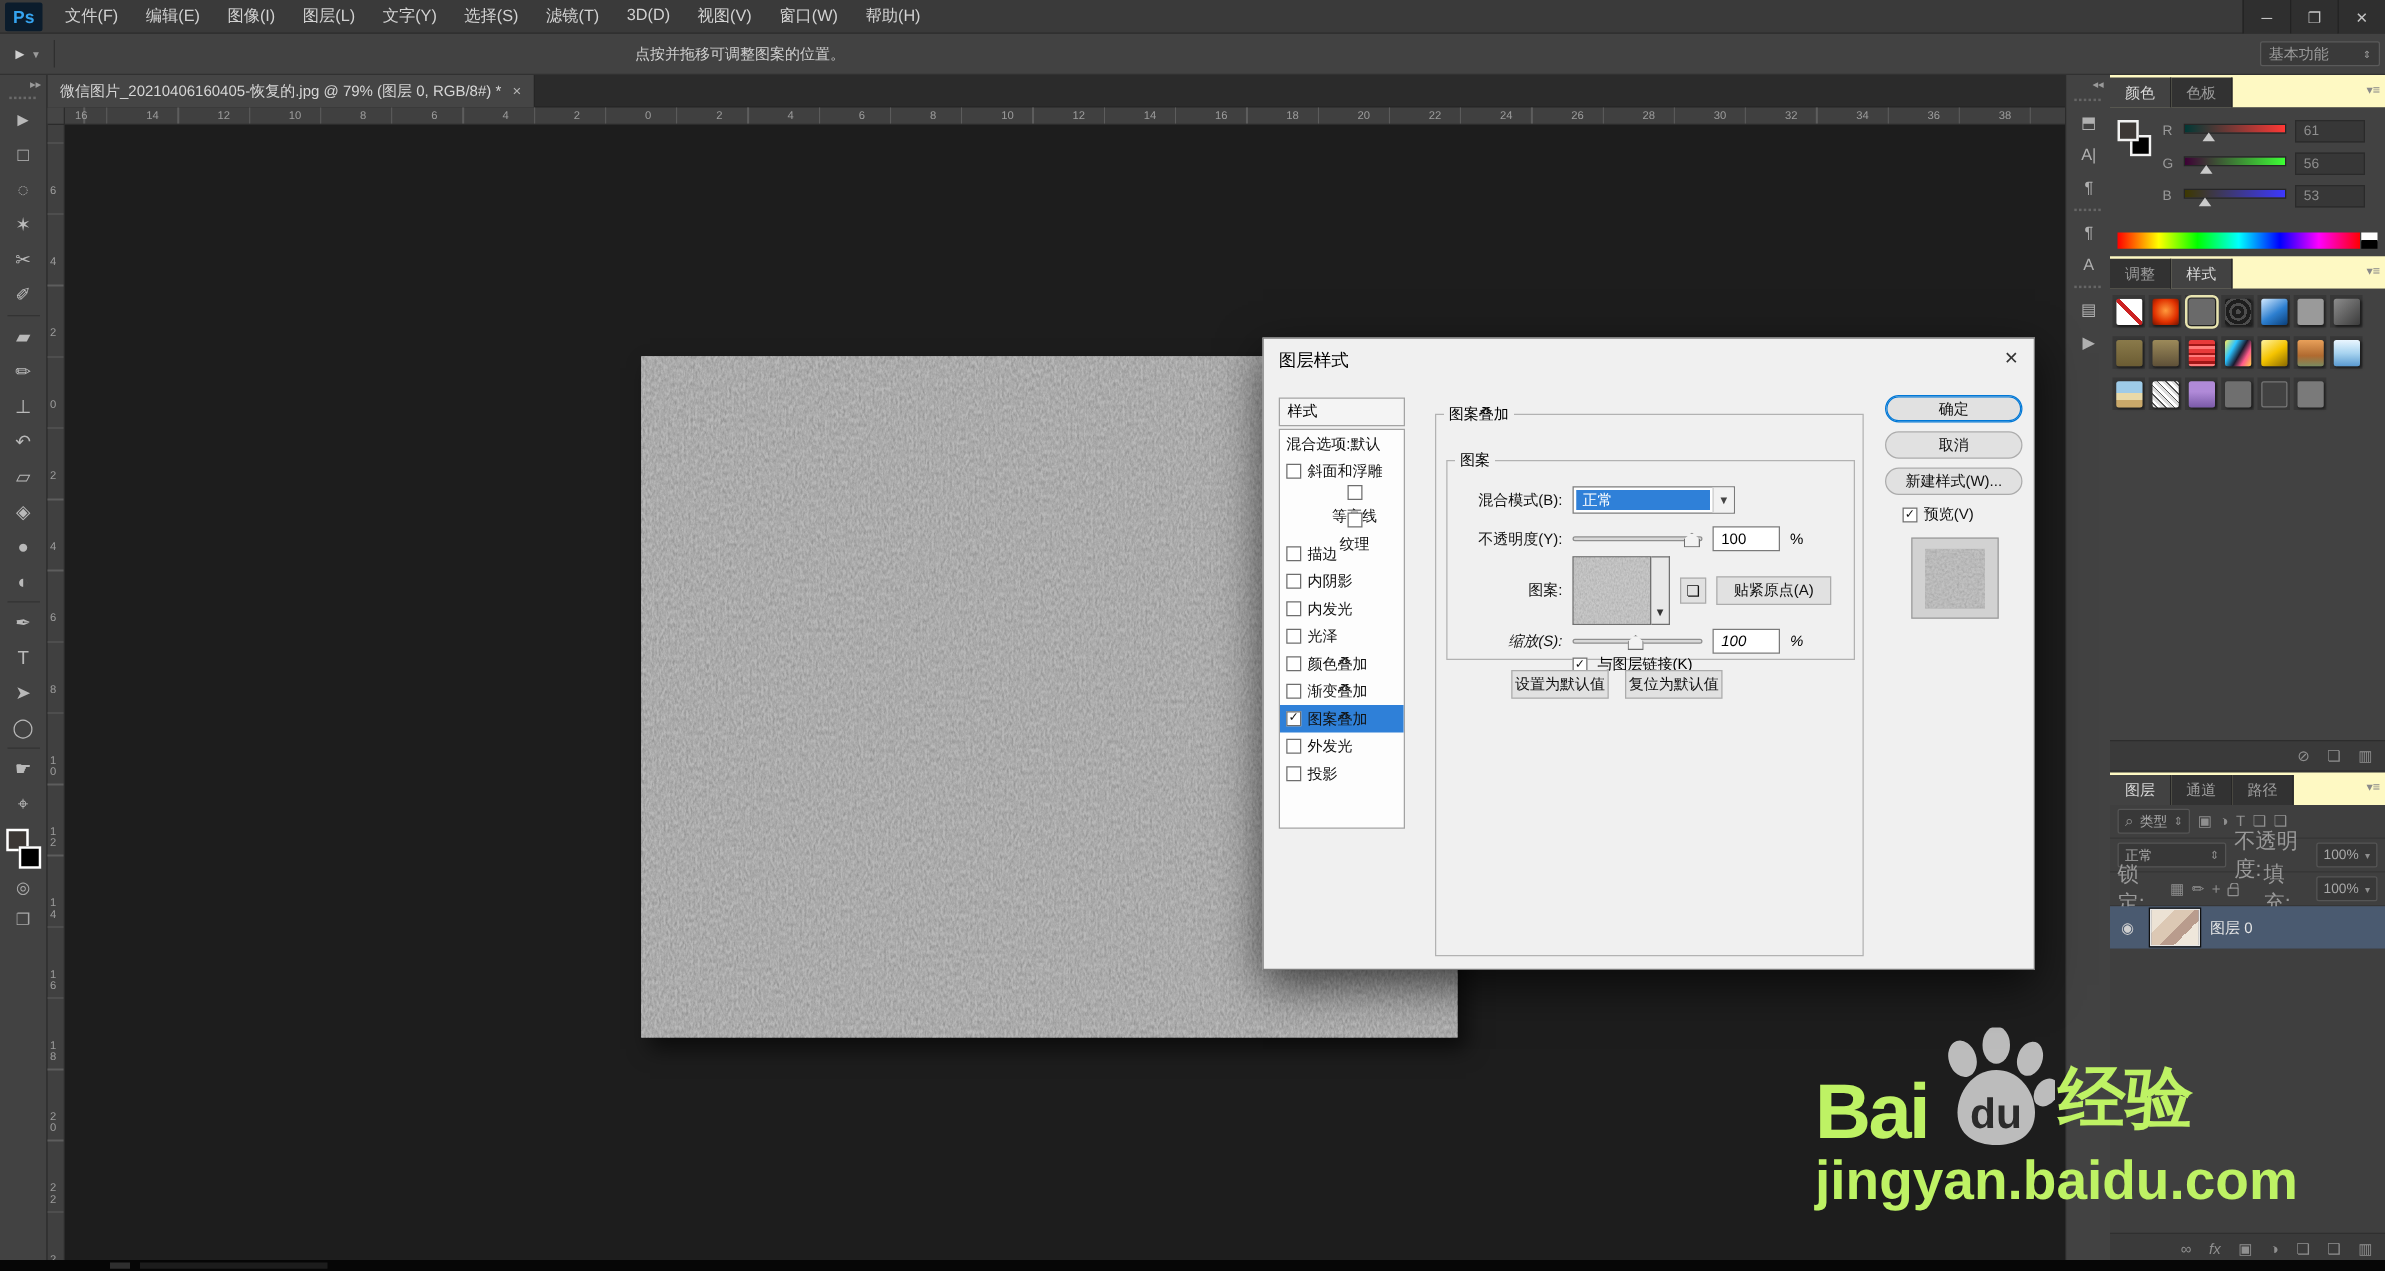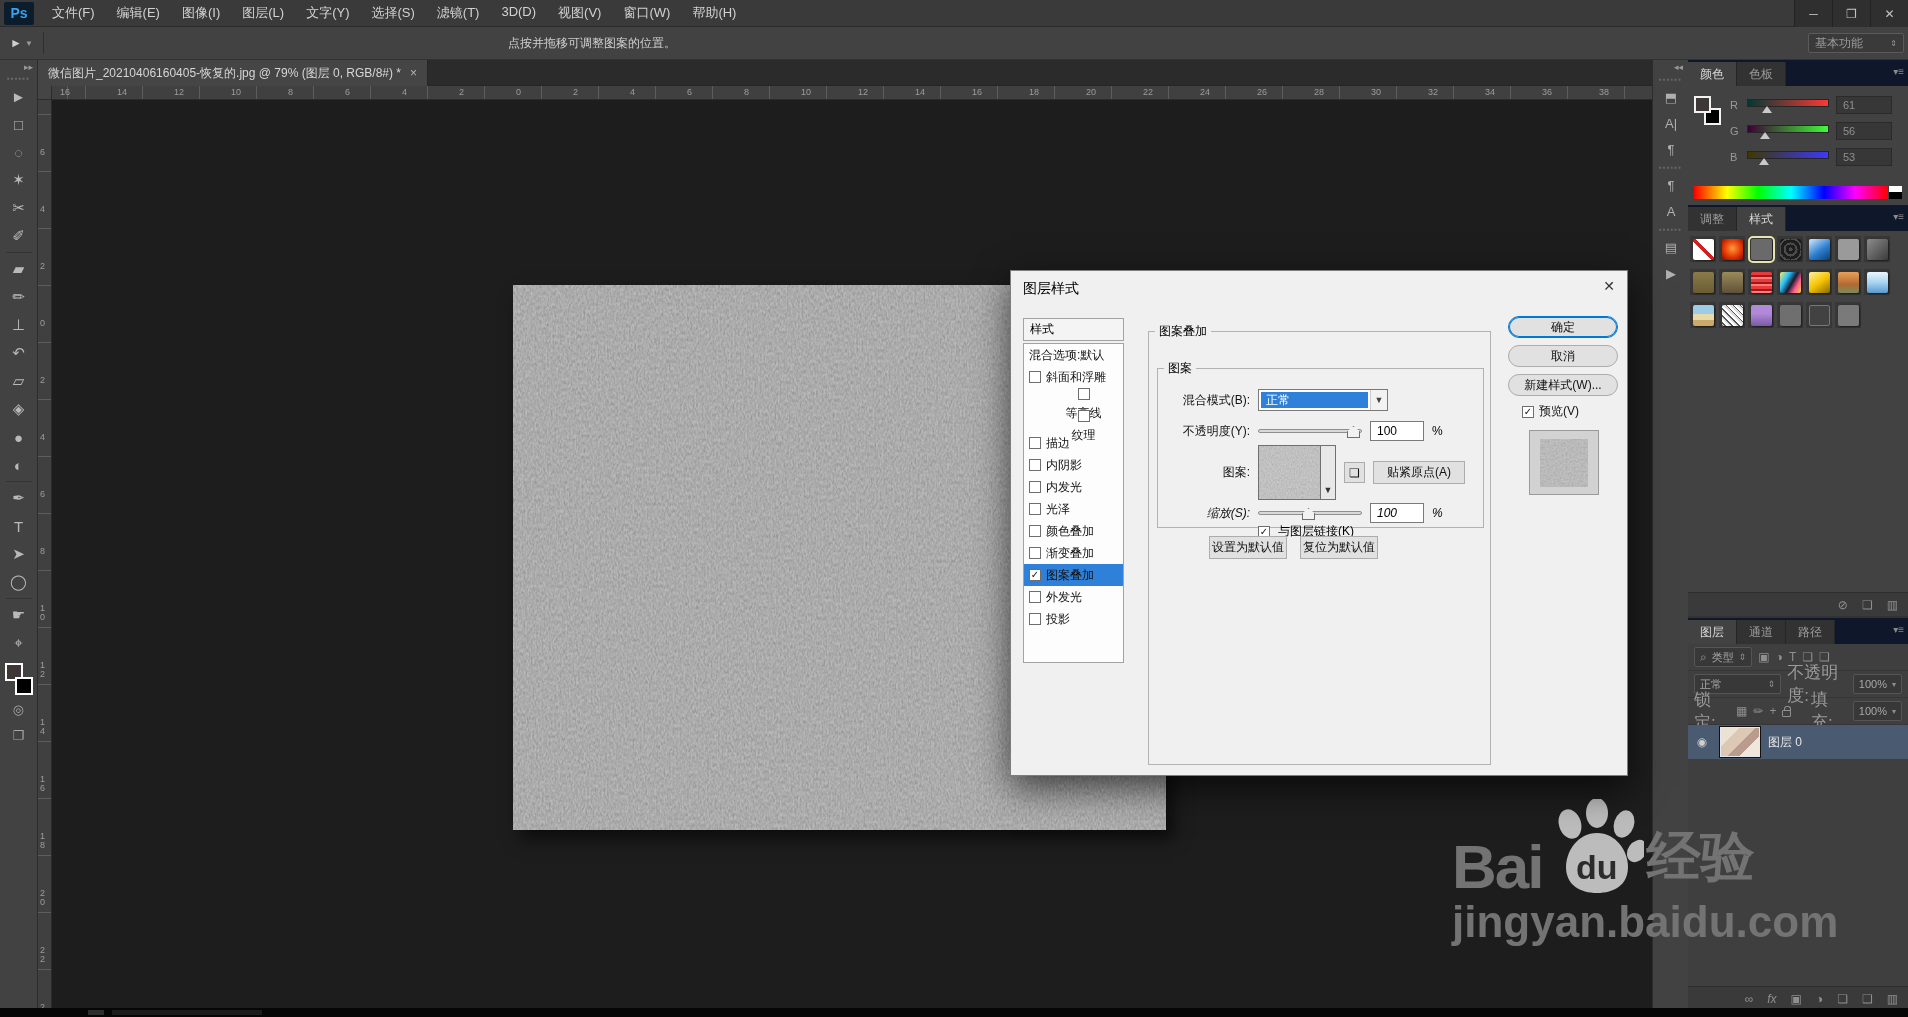--- a/index.html
+++ b/index.html
@@ -63,21 +63,21 @@
     background:#9e9e9e; box-shadow:7px 9px 16px rgba(0,0,0,0.6); }
   .canvas svg { display:block; }
   
   .rightstrip { position:absolute; left:1652px; top:60px; width:36px; height:948px;
     background:#424242; border-left:1px solid #2c2c2c; }
   .rs-top { height:14px; display:flex; justify-content:flex-end; padding:2px 5px; color:#9a9a9a; font-size:9px; }
   .rs-icon { width:36px; height:26px; display:flex; align-items:center; justify-content:center; color:#b0b0b0; font-size:13px; }
   .rs-grip { height:10px; display:flex; align-items:center; justify-content:center; color:#666; font-size:8px; letter-spacing:1px; }
   
   .rightdock { position:absolute; left:1688px; top:60px; width:220px; height:948px; background:#333; }
-  .ptabs { height:26px; background:#0f172a; display:flex; align-items:flex-end; position:relative; }
+  .ptabs { height:26px; background:#fef9c3; display:flex; align-items:flex-end; position:relative; }
   .ptab { height:24px; padding:0 12px; display:flex; align-items:center; color:#9c9c9c; font-size:12px;
     background:#323232; border-right:1px solid #252525; }
   .ptab.active { background:#424242; color:#d8d8d8; }
   .pmenu { position:absolute; right:4px; top:6px; color:#8a8a8a; font-size:10px; }
   .panel-body { background:#424242; }
   
   .color-panel { position:absolute; left:0; top:0; width:220px; height:145px; }
   .color-body { position:relative; height:119px; }
   .cp-swatches { position:absolute; left:6px; top:10px; width:32px; height:36px; }
   .cp-swatches .fg { position:absolute; left:0; top:0; width:17px; height:17px; background:#3d3835; border:2px solid #f2f2f2; z-index:2; }
@@ -153,21 +153,21 @@
   .btn.small-ic { width:21px; height:21px; font-size:12px; }
   .snap-btn { width:92px; height:23px; }
   .def-btns { position:absolute; left:60px; top:196px; display:flex; gap:13px; }
   .def-btns .btn { width:78px; height:23px; }
   .dlg-right { position:absolute; left:497px; top:45px; width:110px; }
   .dlg-right .btn { width:110px; height:22px; margin-bottom:7px;border-radius:11px; }
   .btn.ok { border:1px solid #0078d7; box-shadow:inset 0 0 0 1px #0078d7; }
   .prev-row { display:flex; align-items:center; gap:5px; margin:3px 0 10px 14px; font-size:12px; color:#111; }
   .prev-thumb { margin-left:21px; width:70px; height:65px; background:#d2d2d2; border:1px solid #9a9a9a; display:flex; align-items:center; justify-content:center; }
   
-  .watermark { position:absolute; left:1452px; top:799px; width:380px; color:#737373; z-index:5; }
+  .watermark { position:absolute; left:1452px; top:822px; width:380px; color:#bef264; z-index:5; }
   .wm-line1 { display:flex; align-items:flex-end; }
   .wm-bai { font-size:62px; font-weight:bold; letter-spacing:-2px; line-height:0.9; }
   .wm-paw { position:relative; width:104px; height:104px; margin:0 2px -8px -2px; }
   .wm-cn { font-size:54px; font-weight:bold; line-height:1.45; }
   .wm-url { font-size:44px; font-weight:bold; letter-spacing:0px; margin-top:2px; }
   
   .taskbar { position:absolute; left:0; top:1008px; width:1908px; height:9px; background:#060606; z-index:20; display:flex; align-items:center; gap:8px; padding-left:88px; }
   .tk { width:16px; height:5px; background:#2e2e2e; }
   .tk.wide { width:150px; background:#1c1c1c; }
 </style>

